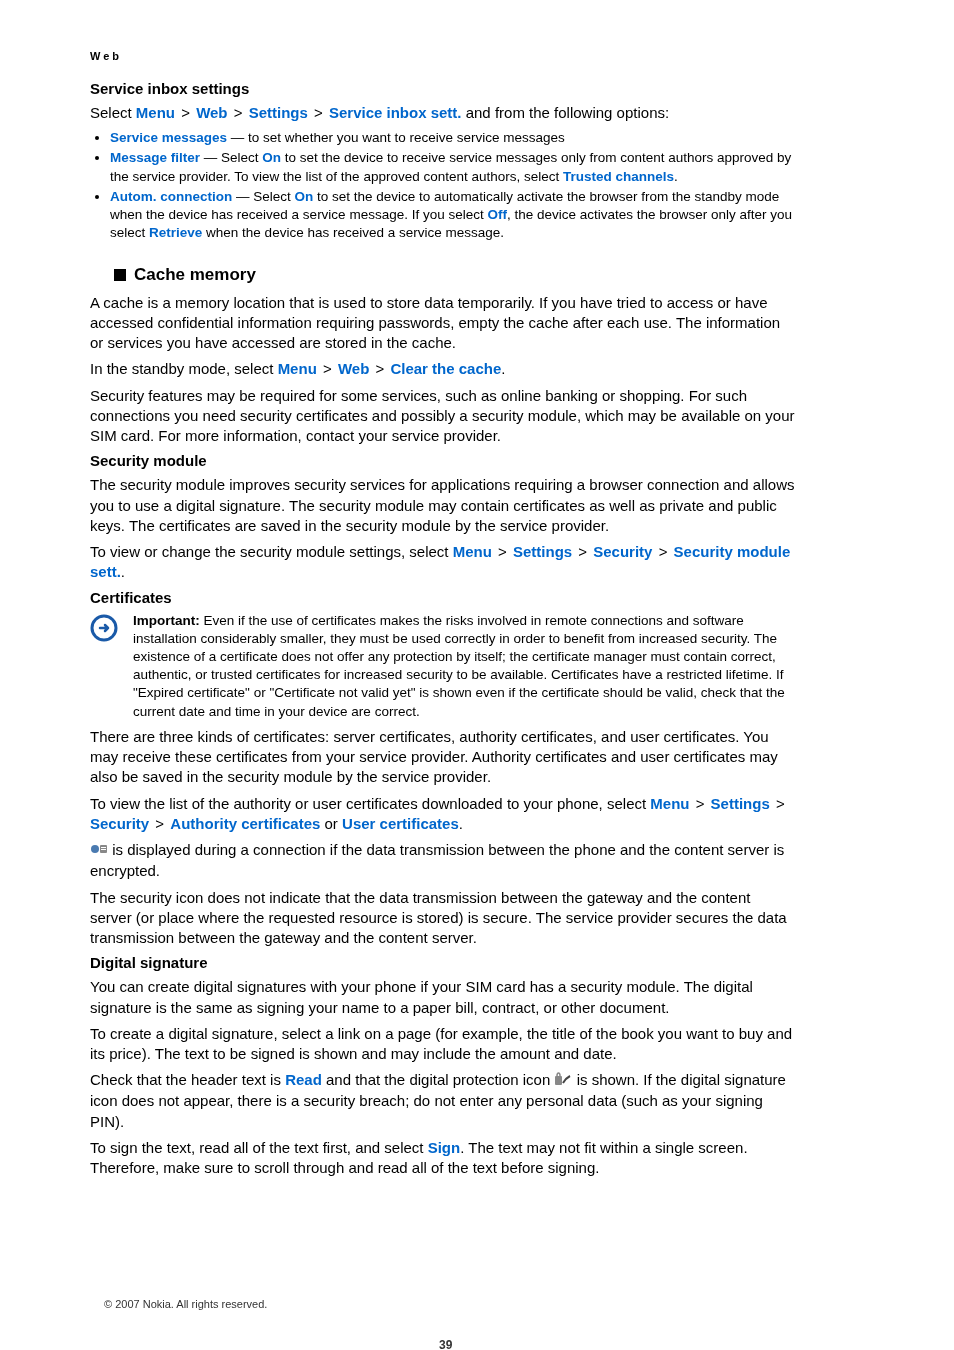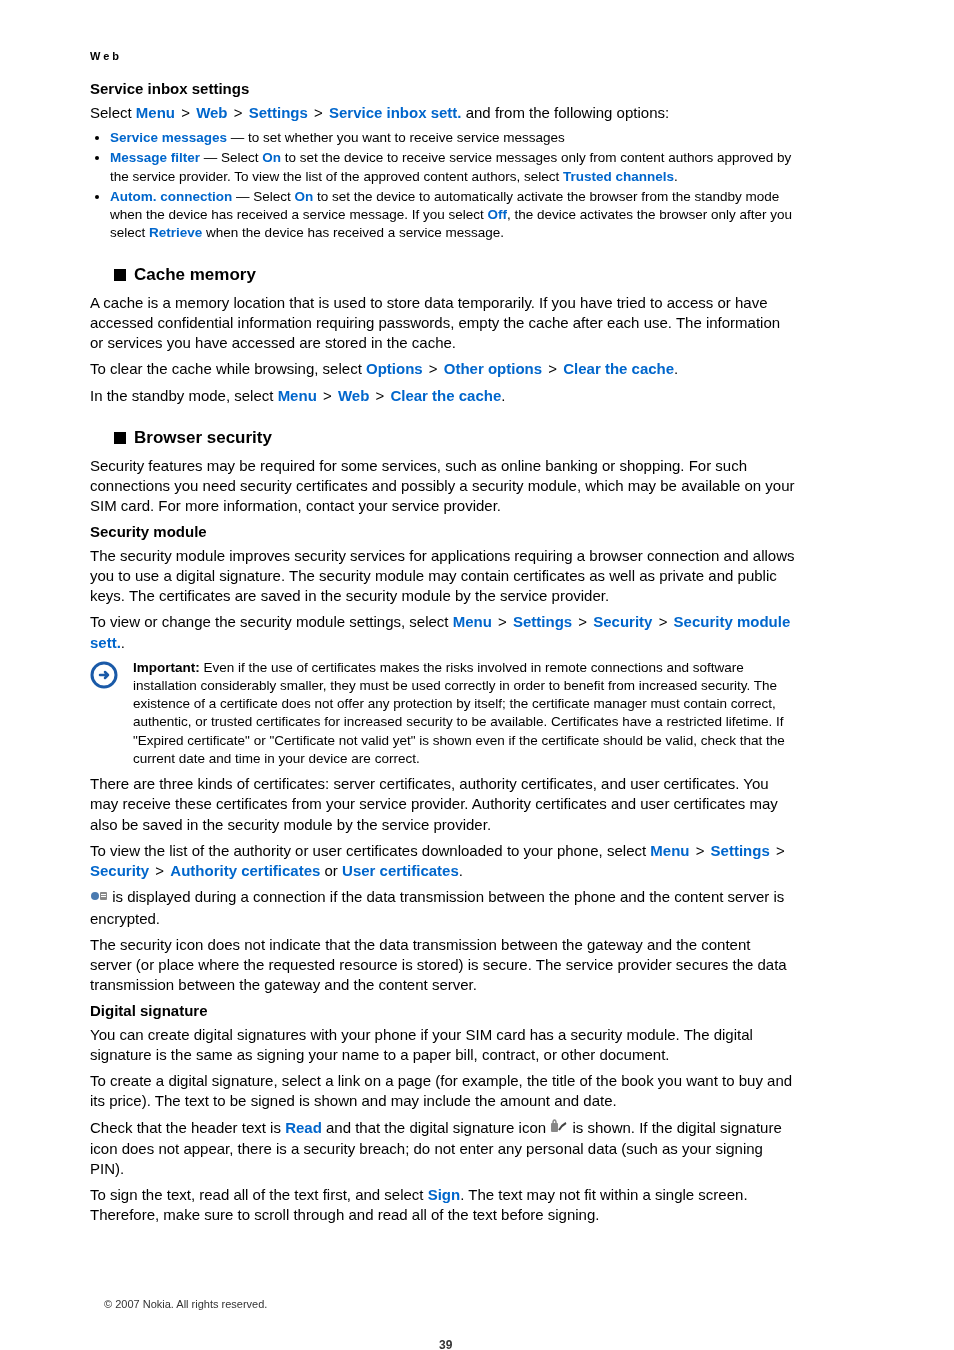--- a/index.html
+++ b/index.html
@@ -114,38 +114,32 @@
       <span class="link-bold">Autom. connection</span><span> — Select </span><span class="link-bold">On</span><span> to set the device to automatically activate the browser from the standby mode when the device has received a service message. If you select </span><span class="link-bold">Off</span><span>, the device activates the browser only after you select </span><span class="link-bold">Retrieve</span><span> when the device has received a service message.</span>
     </li>
   </ul>
 
   <div class="h2">
     <span class="sq"></span>
     <span>Cache memory</span>
   </div>
   <p>A cache is a memory location that is used to store data temporarily. If you have tried to access or have accessed confidential information requiring passwords, empty the cache after each use. The information or services you have accessed are stored in the cache.</p>
   <p>
-    <span>To clear the cache while browsing, select </span><span class="link-bold">Options</span><span class="gt"> &gt; </span><span class="link-bold">Other options</span><span class="gt"> &gt; </span><span class="link-bold">Clear the cache</span>.
-  </p>
-  <p>
     <span>In the standby mode, select </span><span class="link-bold">Menu</span><span class="gt"> &gt; </span><span class="link-bold">Web</span><span class="gt"> &gt; </span><span class="link-bold">Clear the cache</span>.
   </p>
 
-  <div class="h2">
-    <span class="sq"></span>
-    <span>Browser security</span>
-  </div>
   <p>Security features may be required for some services, such as online banking or shopping. For such connections you need security certificates and possibly a security module, which may be available on your SIM card. For more information, contact your service provider.</p>
 
   <div class="h3">Security module</div>
   <p>The security module improves security services for applications requiring a browser connection and allows you to use a digital signature. The security module may contain certificates as well as private and public keys. The certificates are saved in the security module by the service provider.</p>
   <p>
     <span>To view or change the security module settings, select </span><span class="link-bold">Menu</span><span class="gt"> &gt; </span><span class="link-bold">Settings</span><span class="gt"> &gt; </span><span class="link-bold">Security</span><span class="gt"> &gt; </span><span class="link-bold">Security module sett.</span><span>.</span>
   </p>
 
+  <div class="h3">Certificates</div>
   <div class="icon-row">
     <div class="icon-col">
       <svg width="28" height="28" viewBox="0 0 28 28">
         <circle cx="14" cy="14" r="12" fill="none" stroke="#1a5aa8" stroke-width="3"></circle>
         <path d="M 10 14 L 18 14 L 15 11 M 18 14 L 15 17" fill="none" stroke="#1a5aa8" stroke-width="2.5" stroke-linecap="round" stroke-linejoin="round"></path>
       </svg>
     </div>
     <div class="icon-txt">
       <strong>Important:  </strong><span>Even if the use of certificates makes the risks involved in remote connections and software installation considerably smaller, they must be used correctly in order to benefit from increased security. The existence of a certificate does not offer any protection by itself; the certificate manager must contain correct, authentic, or trusted certificates for increased security to be available. Certificates have a restricted lifetime. If "Expired certificate" or "Certificate not valid yet" is shown even if the certificate should be valid, check that the current date and time in your device are correct.</span>
     </div>
@@ -164,21 +158,21 @@
       </svg>
     </span>
     <span> is displayed during a connection if the data transmission between the phone and the content server is encrypted.</span>
   </p>
   <p>The security icon does not indicate that the data transmission between the gateway and the content server (or place where the requested resource is stored) is secure. The service provider secures the data transmission between the gateway and the content server.</p>
 
   <div class="h3">Digital signature</div>
   <p>You can create digital signatures with your phone if your SIM card has a security module. The digital signature is the same as signing your name to a paper bill, contract, or other document.</p>
   <p>To create a digital signature, select a link on a page (for example, the title of the book you want to buy and its price). The text to be signed is shown and may include the amount and date.</p>
   <p>
-    <span>Check that the header text is </span><span class="link-bold">Read</span><span> and that the digital signature icon </span><span class="inline-icon"><svg width="18" height="14" viewBox="0 0 18 14">
+    <span>Check that the header text is </span><span class="link-bold">Read</span><span> and that the digital protection icon </span><span class="inline-icon"><svg width="18" height="14" viewBox="0 0 18 14">
           <rect x="1" y="4" width="7" height="9" rx="1" fill="#888"></rect>
           <path d="M 3 4 Q 3 1 4.5 1 Q 6 1 6 4" fill="none" stroke="#888" stroke-width="1.5"></path>
           <path d="M 9 11 Q 12 6 16 4" fill="none" stroke="#444" stroke-width="2"></path>
         </svg></span><span> is shown. If the digital signature icon does not appear, there is a security breach; do not enter any personal data (such as your signing PIN).</span>
   </p>
   <p>
     <span>To sign the text, read all of the text first, and select </span><span class="link-bold">Sign</span><span>. The text may not fit within a single screen. Therefore, make sure to scroll through and read all of the text before signing.</span>
   </p>
 
   <div class="footer">

